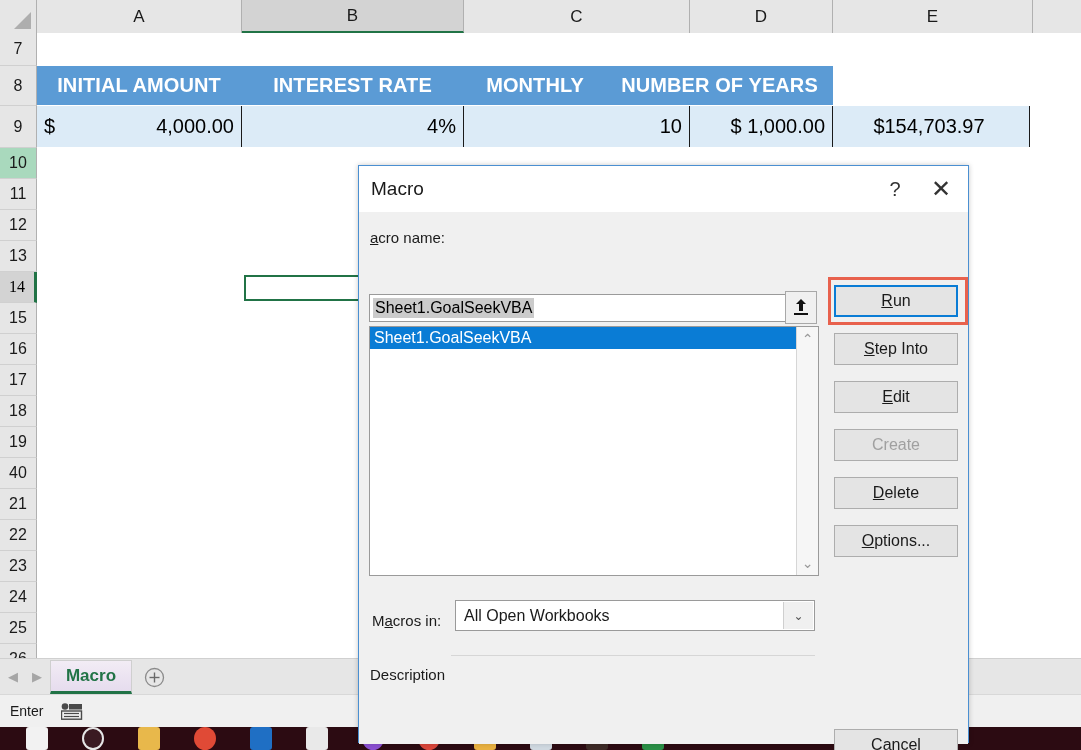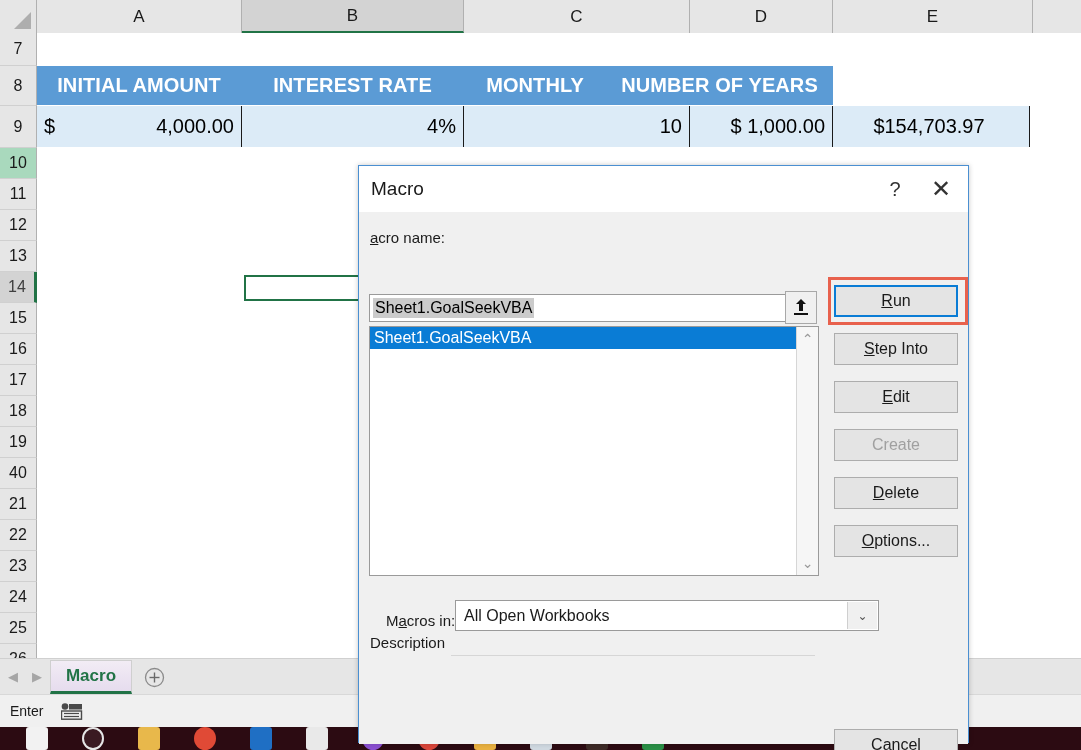--- a/index.html
+++ b/index.html
@@ -26,21 +26,21 @@
     font-size:17px; color:#1a1a1a; }
   .colh.active { background:#d3d3d3; border-bottom:2px solid #217346;
     height:33px; }
 
   .rows { position:absolute; left:0; top:33px; width:1081px; height:661px; }
   .row { display:flex; height:31px; position:relative; }
   .rowh { width:37px; background:#e6e6e6; border-right:1px solid #b0b0b0;
     border-bottom:1px solid #d0d0d0; display:flex; align-items:center;
     justify-content:center; font-size:16px; color:#1a1a1a; flex:none; }
   .rowh.green { background:#a9d9bd; }
-  .rowh.activerow { background:#d3d3d3; color:#404040; border-right:3px solid #217346; }
+  .rowh.activerow { background:#d3d3d3; color:#000000; border-right:3px solid #217346;font-family:Liberation Serif, serif; }
   .rowcells { flex:1; position:relative; background:#fff;
     border-bottom:1px solid #ffffff; }
 
   
   .trow { display:flex; height:100%; }
   .tcell { border-right:1px solid #1a1a1a; display:flex; align-items:center;
     height:100%; padding:0 7px; font-size:20px; }
   .hdr-cell { background:#5b9bd5; color:#fff; font-weight:bold; justify-content:center;
     font-size:20px; letter-spacing:0.1px; border-right:1px solid #5b9bd5; }
   .val-cell { background:#dcebf7; color:#000; justify-content:flex-end; }
@@ -105,29 +105,29 @@
     background:#fff; border:1px solid #9a9a9a; display:flex; }
   .listinner { flex:1; }
   .listitem { height:22px; display:flex; align-items:center; padding-left:4px;
     font-size:16px; color:#000; }
   .listitem.selected { background:#0a7cd5; color:#fff; }
   .lb-scroll { width:22px; background:#f6f6f6; border-left:1px solid #d6d6d6;
     display:flex; flex-direction:column; justify-content:space-between; align-items:center;
     padding:4px 0; }
   .sb-arrow { color:#9a9a9a; font-size:14px; }
 
-  .macrosin-label { position:absolute; left:27px; top:400px; }
-  .combo { position:absolute; left:96px; top:388px; width:424px; height:31px;
+  .macrosin-label { position:absolute; left:13px; top:400px; }
+  .combo { position:absolute; left:96px; top:388px; width:360px; height:31px;
     background:#fff; border:1px solid #9a9a9a; display:flex; align-items:center;
     padding-left:8px; font-size:16px; color:#1a1a1a; }
   .combo .arrowbox { position:absolute; right:1px; top:1px; width:30px; height:27px;
     background:#f0f0f0; border-left:1px solid #cfcfcf; display:flex;
     align-items:center; justify-content:center; color:#555; font-size:12px; }
 
-  .desc-label { position:absolute; left:11px; top:422px; }
+  .desc-label { position:absolute; left:11px; top:454px; }
   .desc-rule { position:absolute; left:92px; top:443px; width:364px; height:1px; background:#d6d6d6; }
 
   .btncol { position:absolute; left:475px; top:73px; width:126px; }
   .dbtn { width:124px; height:32px; background:#e4e4e4; border:1px solid #adadad;
     font-size:16px; color:#1a1a1a; display:flex; align-items:center;
     justify-content:center; margin-bottom:16px; }
   .dbtn u { text-decoration:underline; }
   .dbtn.disabled { color:#a0a0a0; }
   .dbtn.focused { border:2px solid #0a7cd5; }
   .runwrap { position:relative; width:126px; margin-bottom:16px; }

